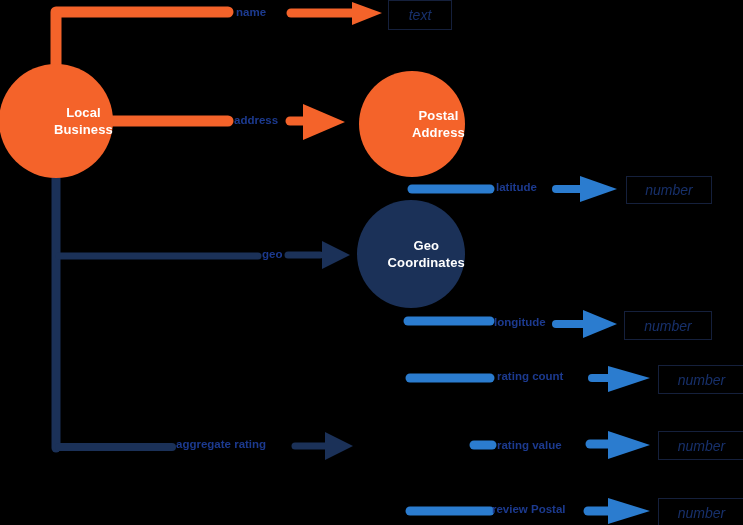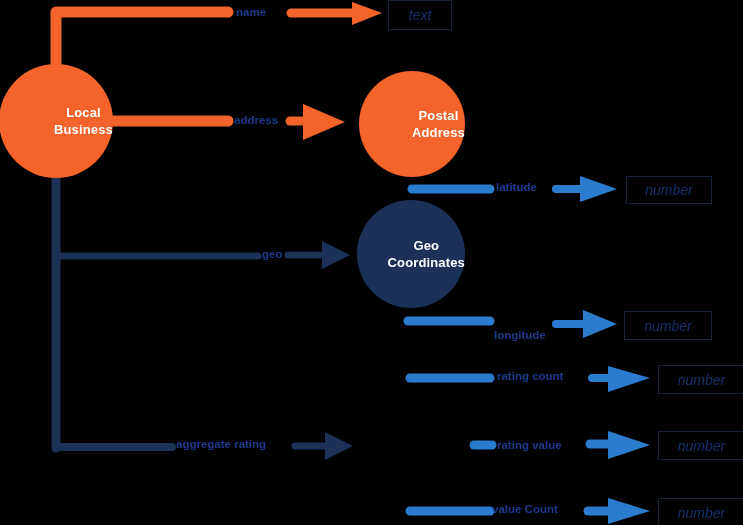--- a/index.html
+++ b/index.html
@@ -141,27 +141,27 @@
   <div class="prop-label" style="left:236px; top:7px;">name</div>
 
   <div class="prop-label" style="left:234px; top:115px;">address</div>
 
   <div class="prop-label" style="left:262px; top:249px;">geo</div>
 
   <div class="prop-label" style="left:176px; top:439px;">aggregate rating</div>
 
   <div class="prop-label" style="left:496px; top:182px;">latitude</div>
 
-  <div class="prop-label" style="left:494px; top:317px;margin-top:13px;">longitude</div>
+  <div class="prop-label" style="left:494px; top:317px;">longitude</div>
 
   <div class="prop-label" style="left:497px; top:371px;">rating count</div>
 
   <div class="prop-label" style="left:497px; top:440px;">rating value</div>
 
-  <div class="prop-label" style="left:492px; top:504px;">value Count</div>
+  <div class="prop-label" style="left:492px; top:504px;">review Postal</div>
 
   <div class="type-box" style="left:388px; top:0px; width:62px; height:28px;">
     <span>text</span>
   </div>
 
   <div class="type-box" style="left:626px; top:176px; width:84px; height:26px;">
     <span>number</span>
   </div>
 
   <div class="type-box" style="left:624px; top:311px; width:86px; height:27px;">

